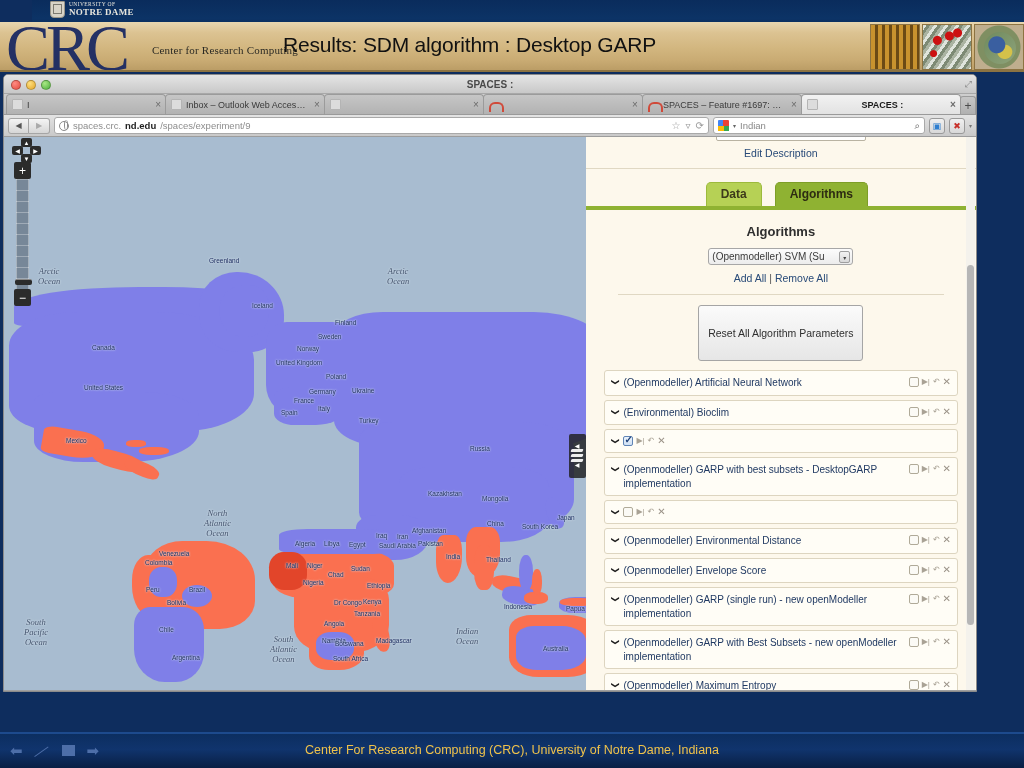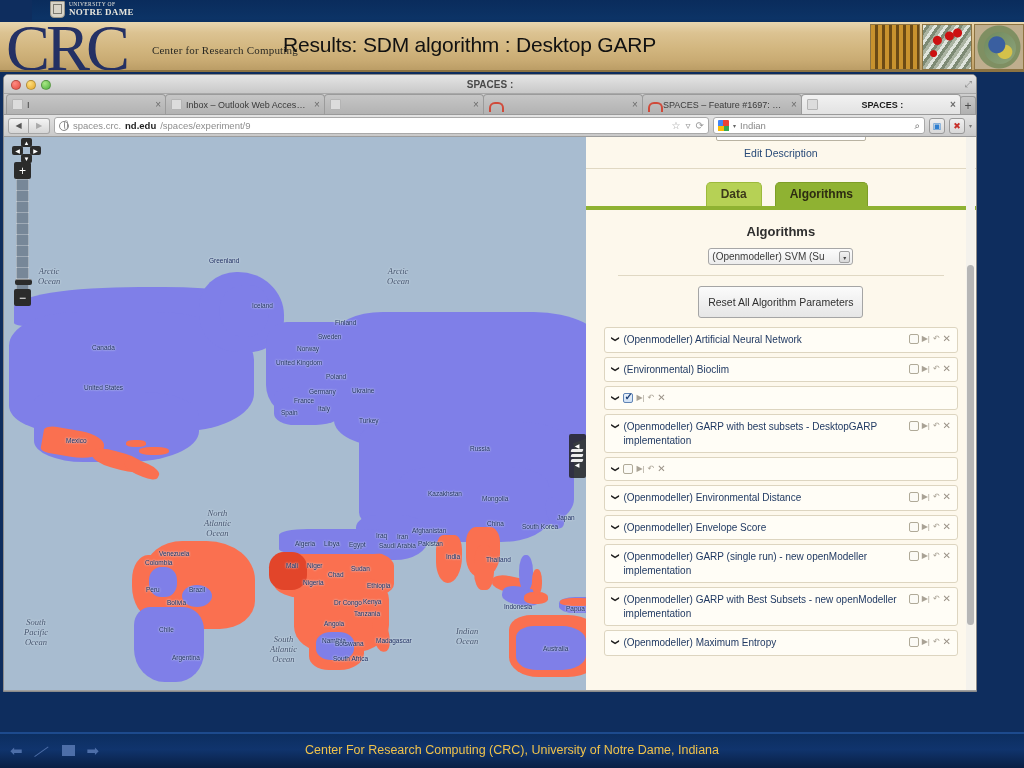--- a/index.html
+++ b/index.html
@@ -311,21 +311,21 @@
     display: flex; align-items: center; justify-content: center;
     font-size: 6px; color: #444;
   }
   .addremove {
     text-align: center; margin-top: 7px; font-size: 10.5px; color: #284a78;
   }
   .addremove .sep { color: #555; }
   .divider { border-top: 1px solid #e0d8c3; margin: 10px 20px 0; }
   .reset-wrap { display: flex; justify-content: center; margin-top: 10px; }
   .reset-btn {
-    font-size: 10.5px; color: #2f2f2f; padding: 9px 9px;
+    font-size: 10.5px; color: #2f2f2f; padding: 21px 9px;
     background: linear-gradient(180deg,#fbfbfb,#e6e6e6);
     border: 1px solid #a5a5a5; border-radius: 3px;
   }
   .alg-list { margin-top: 9px; padding: 0 6px; }
   .alg-item {
     display: flex; align-items: flex-start; gap: 5px;
     border: 1px solid #ddd5c0; border-radius: 3px;
     background: #fffdf6;
     padding: 5px 6px 5px 7px; margin-bottom: 4px;
     min-height: 20px;
@@ -672,20 +672,25 @@
         <div class="panel-body">
           <div class="alg-heading">Algorithms</div>
 
           <div class="select-wrap">
             <div class="alg-select">
               <span>(Openmodeller) SVM (Su</span>
               <span class="sel-arrow">▾</span>
             </div>
           </div>
 
+          <div class="addremove">
+            <span>Add All</span>
+            <span class="sep">|</span>
+            <span>Remove All</span>
+          </div>
 
           <div class="divider"></div>
 
           <div class="reset-wrap">
             <div class="reset-btn">Reset All Algorithm Parameters</div>
           </div>
 
           <div class="alg-list" id="alg-list">
               <div class="alg-item">
                 <span class="caret" style="transform: rotate(90deg); display: inline-block;">❯</span>

